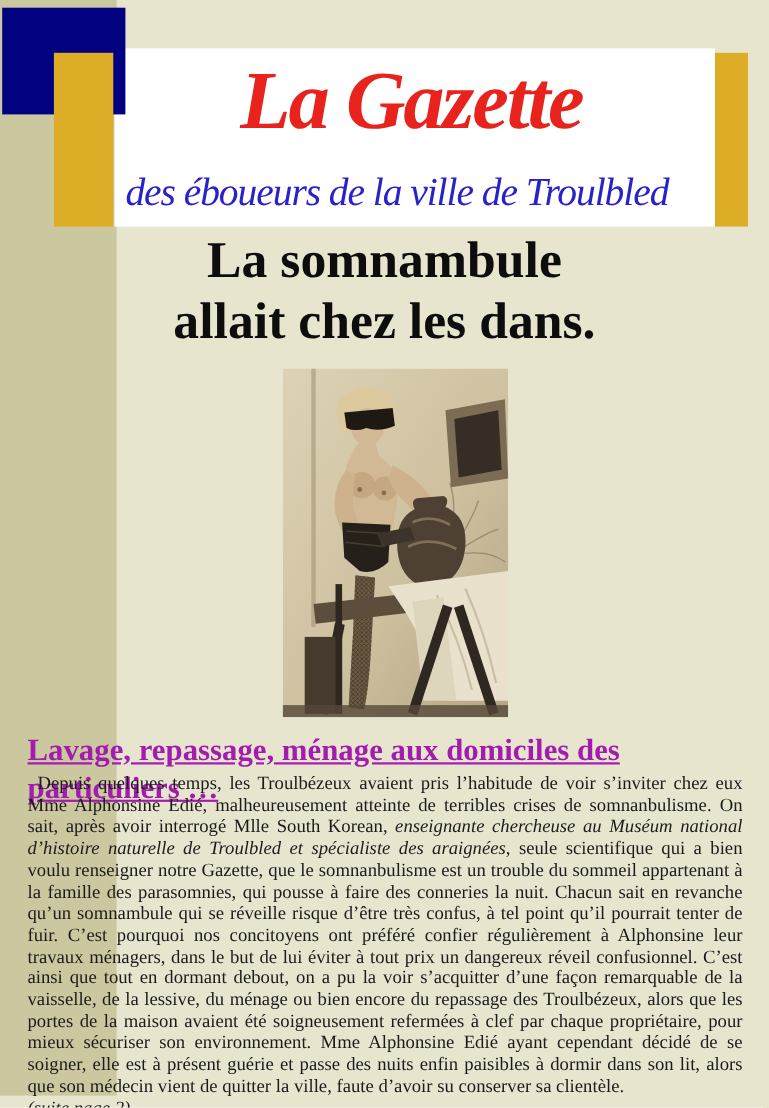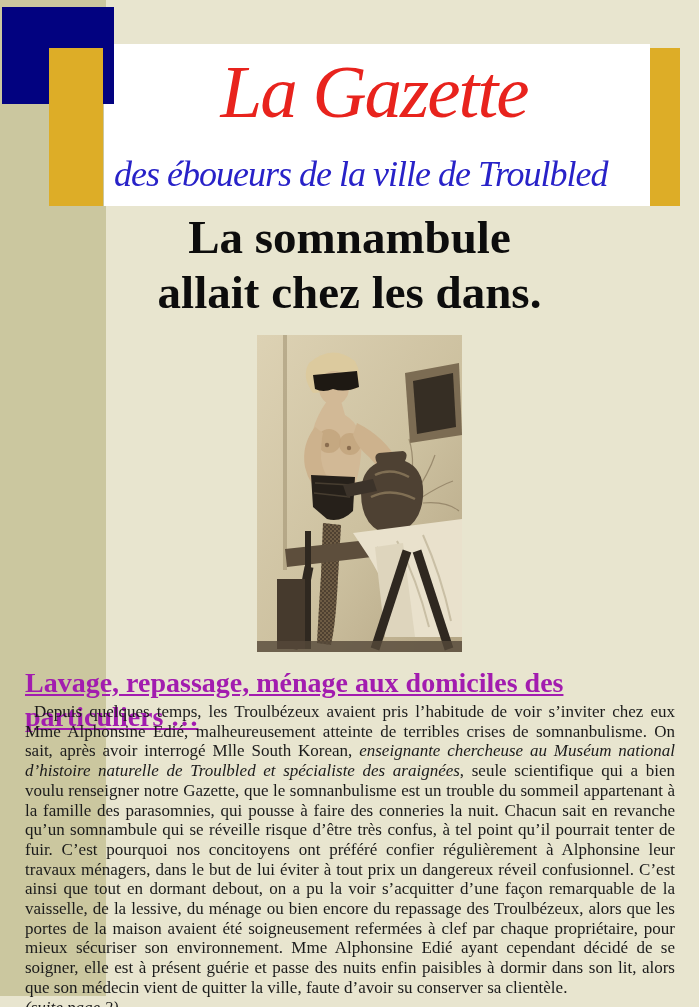--- a/index.html
+++ b/index.html
@@ -26,21 +26,21 @@
     position:absolute;left:49px;top:48px;width:54px;height:158px;
     background:#ddad27;z-index:4;
   }
   .gold-bar-right{
     position:absolute;left:650px;top:48px;width:30px;height:158px;
     background:#ddad27;z-index:4;
   }
   .masthead-title{
     position:absolute;left:104px;top:54px;width:540px;
     text-align:center;
-    font-style:italic;font-weight:normal;
+    font-style:italic;font-weight:bold;
     font-size:75px;line-height:1;
     letter-spacing:-2px;
     color:#e8231d;
     z-index:5;white-space:nowrap;
   }
   .masthead-subtitle{
     position:absolute;left:114px;top:153px;
     font-style:italic;font-weight:normal;
     font-size:36px;line-height:1.2;
     letter-spacing:-1px;

